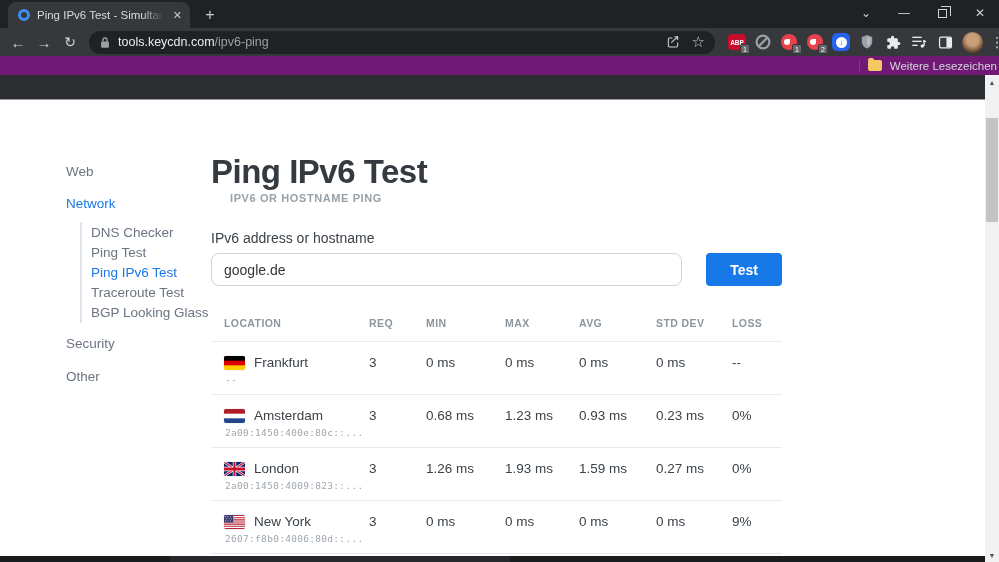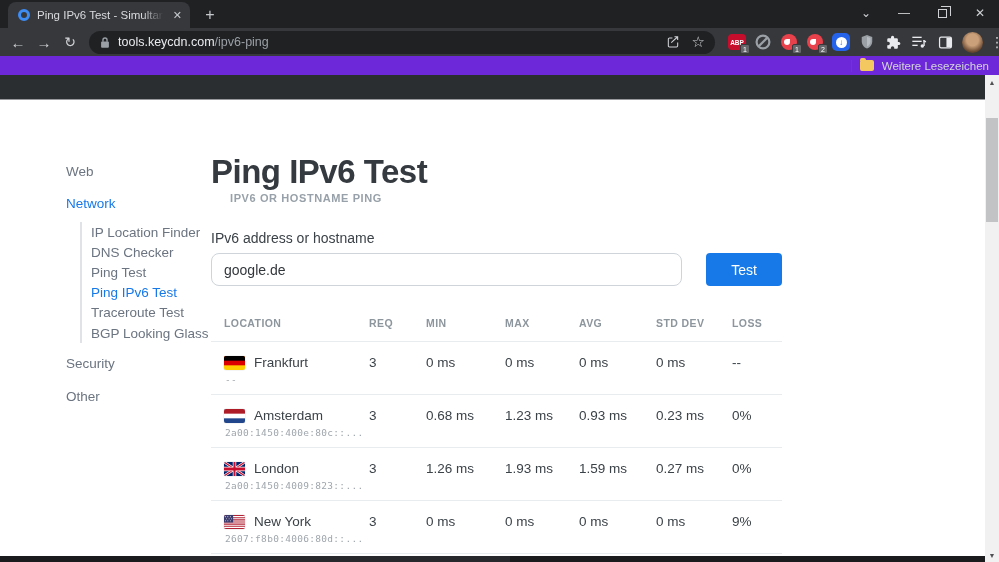--- a/index.html
+++ b/index.html
@@ -48,22 +48,22 @@
   .blue-ext { width:18px; height:18px; border-radius:5px; background:#2563eb;
               display:flex; align-items:center; justify-content:center; }
   .blue-ext .ring { width:11px; height:11px; border-radius:50%; background:#fff;
               display:flex; align-items:center; justify-content:center; color:#2563eb; font-size:8px; font-weight:bold; }
   .avatar { width:21px; height:21px; border-radius:50%; margin-left:8px;
             background:radial-gradient(circle at 50% 38%, #caa07a 0 35%, #6b4a32 70%, #3a2a20 100%); flex:0 0 auto; }
   .kebab { width:24px; height:24px; color:#d0d2d5; font-size:14px; display:flex; align-items:center;
            justify-content:center; margin-left:2px; flex:0 0 auto; }
 
   
-  #bookmarksbar { left:0; top:56px; width:999px; height:19px; background:#6d28d9;
-                  display:flex; align-items:center; justify-content:flex-end; padding-right:10px; gap:8px; }
+  #bookmarksbar { left:0; top:56px; width:999px; height:19px; background:#701a75;
+                  display:flex; align-items:center; justify-content:flex-end; padding-right:2px; gap:8px; }
   .bm-sep { width:1px; height:12px; background:#55585c; }
   .folder { width:14px; height:11px; background:#f3c860; border-radius:2px; position:relative; }
   .folder:before { content:""; position:absolute; left:0; top:-2px; width:6px; height:3px;
                    background:#f3c860; border-radius:2px 2px 0 0; }
   .bm-label { color:#d4d6d9; font-size:11.5px; }
 
   
   #pagenav { left:0; top:75px; width:985px; height:25px; background:#2a2e31; border-bottom:1px solid #97999c; }
   #content { left:4px; top:100px; width:985px; height:456px; background:#fff; }
 
@@ -79,21 +79,21 @@
 
   
   .main { position:absolute; left:207px; top:52px; width:571px; }
   h1 { font-size:33px; font-weight:700; color:#343a40; letter-spacing:-0.5px; line-height:40px; }
   .subtitle { font-size:11px; font-weight:600; letter-spacing:.6px; color:#98a1a9;padding-left:19px; }
   .field-label { margin-top:26px; font-size:14px; color:#3b4248; }
   .input-row { margin-top:7px; display:flex; }
   .host-input { width:471px; height:33px; border:1px solid #ced4da; border-radius:8px; padding:0 12px;
                 font-size:14px; color:#32373c; font-family:"Liberation Sans",sans-serif; outline:none; }
   .test-btn { margin-left:24px; width:76px; height:33px; background:#1779e8; border:none; border-radius:4px;
-              color:#fff; font-size:14px; font-weight:400; font-family:"Liberation Sans",sans-serif; cursor:pointer; }
+              color:#fff; font-size:14px; font-weight:700; font-family:"Liberation Sans",sans-serif; cursor:pointer; }
 
   
   .ptable { margin-top:18px; }
   .prow { display:grid; grid-template-columns:145px 57px 79px 74px 77px 76px 1fr; padding-left:13px; }
   .phead { height:38px; align-items:center; border-bottom:1px solid #e9ecef; }
   .phead span { font-size:10.5px; font-weight:600; letter-spacing:.4px; color:#8d959d; text-transform:uppercase; }
   .pdata { min-height:53px; border-bottom:1px solid #e9ecef; align-items:start; }
   .pdata > div { padding-top:13px; font-size:13.5px; color:#3b4248; }
   .loc { display:flex; flex-direction:column; }
   .loc-top { display:flex; align-items:center; gap:9px; }
@@ -220,21 +220,20 @@
 </div>
 
 <div class="abs" id="pagenav"></div>
 
 <div class="abs" id="content">
 
   <nav class="sidenav">
     <div class="nv-web">Web</div>
     <div class="nv-cat">Network</div>
     <div class="submenu">
-      <div>IP Location Finder</div>
       <div>DNS Checker</div>
       <div>Ping Test</div>
       <div class="active">Ping IPv6 Test</div>
       <div>Traceroute Test</div>
       <div>BGP Looking Glass</div>
     </div>
     <div class="nv-sec">Security</div>
     <div class="nv-oth">Other</div>
   </nav>
 

